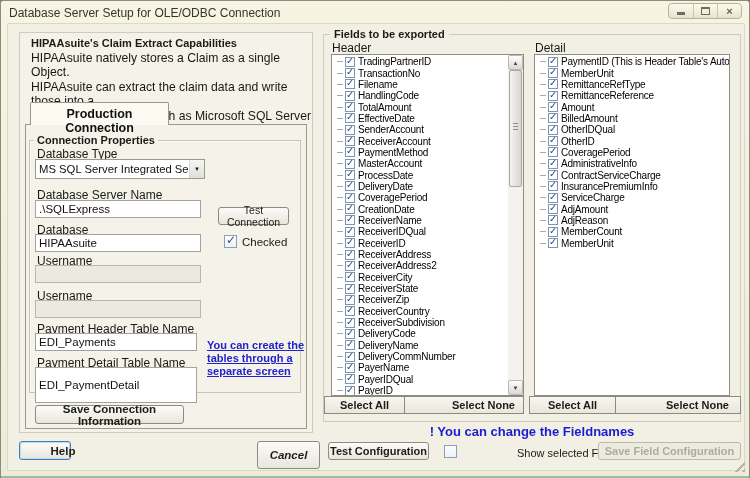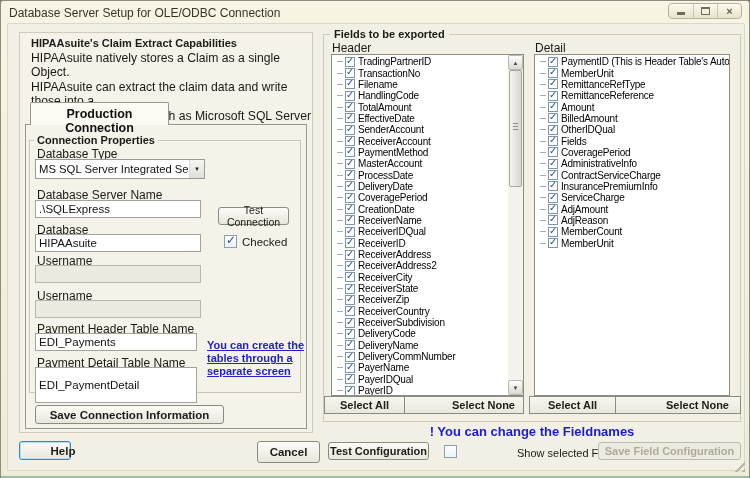--- a/index.html
+++ b/index.html
@@ -151,21 +151,21 @@
   <input class="tinput disabled" style="left: 34px; top: 299px; width: 166px; height: 18px;" readonly="" value="">
 
   <div class="fldlabel" style="left:36px; top:321px;">Payment Header Table Name</div>
   <input class="tinput" style="left: 34px; top: 332px; width: 162px; height: 18px;" value="EDI_Payments">
 
   <div class="link">You can create the tables through a separate screen</div>
 
   <div class="fldlabel" style="left:36px; top:355px;">Payment Detail Table Name</div>
   <input class="tinput" style="left: 34px; top: 366px; width: 162px; height: 36px;" value="EDI_PaymentDetail">
 
-  <div class="btn" style="left:34px; top:404px; width:189px; height:19px; font-size:11.5px;">Save Connection Information</div>
+  <div class="btn" style="left:34px; top:404px; width:149px; height:19px; font-size:11.5px;">Save Connection Information</div>
 
   <div class="fields-box"></div>
   <div class="fields-label">Fields to be exported</div>
 
   <div class="list-title" style="left:331px; top:40px;">Header</div>
   <div class="flist" style="left:330px; width:193px; padding-right:16px;">
     <div class="scrollbar">
       <div class="sb-btn up">
           <span>▲</span>
         </div>
@@ -439,21 +439,21 @@
         <span class="cb">
           <span class="tick">✓</span>
         </span>
         <span class="lbl">OtherIDQual</span>
       </div>
       <div class="lrow">
         <span class="dash"></span>
         <span class="cb">
           <span class="tick">✓</span>
         </span>
-        <span class="lbl">Fields</span>
+        <span class="lbl">OtherID</span>
       </div>
       <div class="lrow">
         <span class="dash"></span>
         <span class="cb">
           <span class="tick">✓</span>
         </span>
         <span class="lbl">CoveragePeriod</span>
       </div>
       <div class="lrow">
         <span class="dash"></span>
@@ -513,20 +513,20 @@
       </div>
     </div>
   <div class="selrow" style="left:528px; width:212px;">
     <div class="selbtn">Select All</div>
     <div class="selbtn">Select None</div>
   </div>
 
   <div class="note">! You can change the Fieldnames</div>
 
   <div class="btn focusring" style="left:18px; top:440px; width:52px; height:19px; font-size:11.5px;">Help</div>
-  <div class="btn" style="left:256px; top:440px; width:63px; height:22px; font-size:11.5px;">Cancel</div>
+  <div class="btn" style="left:256px; top:440px; width:63px; height:28px; font-size:11.5px;font-style:italic;">Cancel</div>
   <div class="btn" style="left:327px; top:441px; width:101px; height:18px;">Test Configuration</div>
   <div class="cbox" style="left:443px; top:444px;"></div>
   <div class="fldlabel" style="left:488px; top:446px; font-size:11px; font-weight:normal;margin-left:28px;">Show selected Fields only</div>
   <div class="btn disabled" style="left:597px; top:441px; width:143px; height:18px;">Save Field Configuration</div>
 
   <div class="grip"></div>
 </div>
 
 </body></html>

